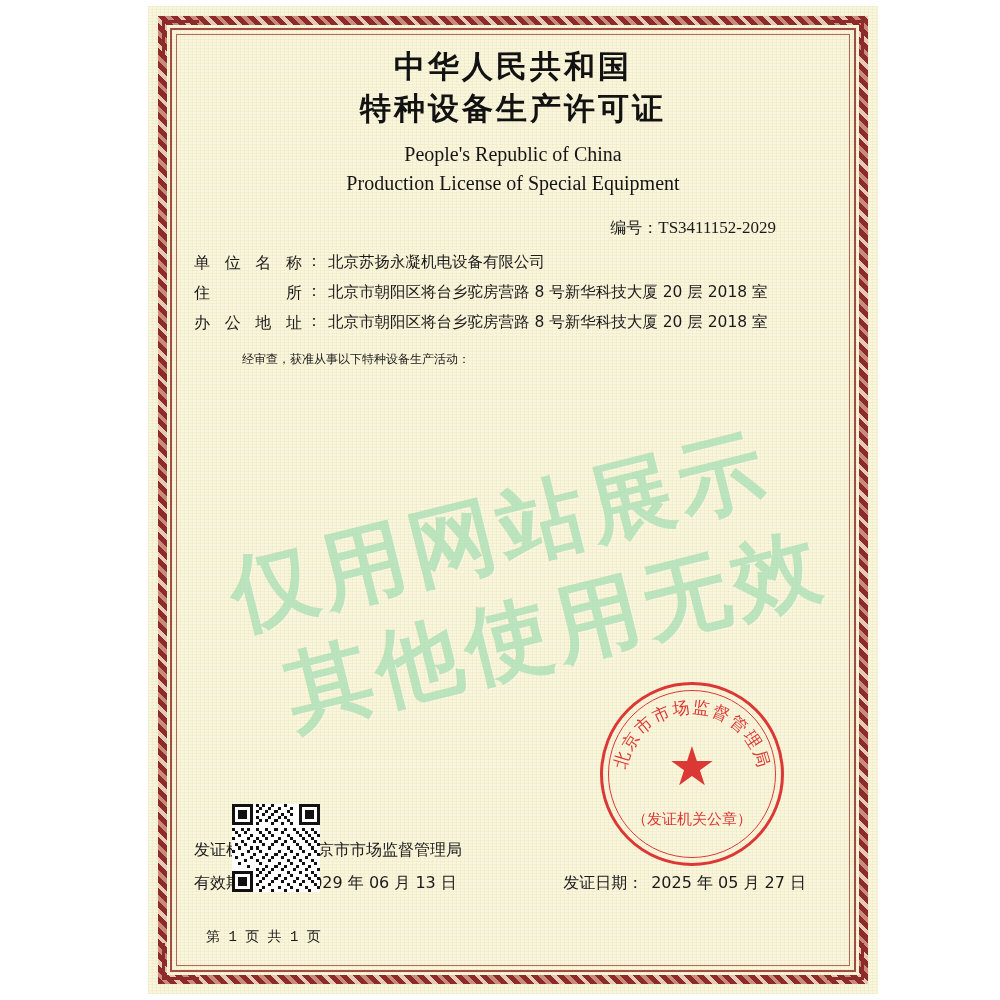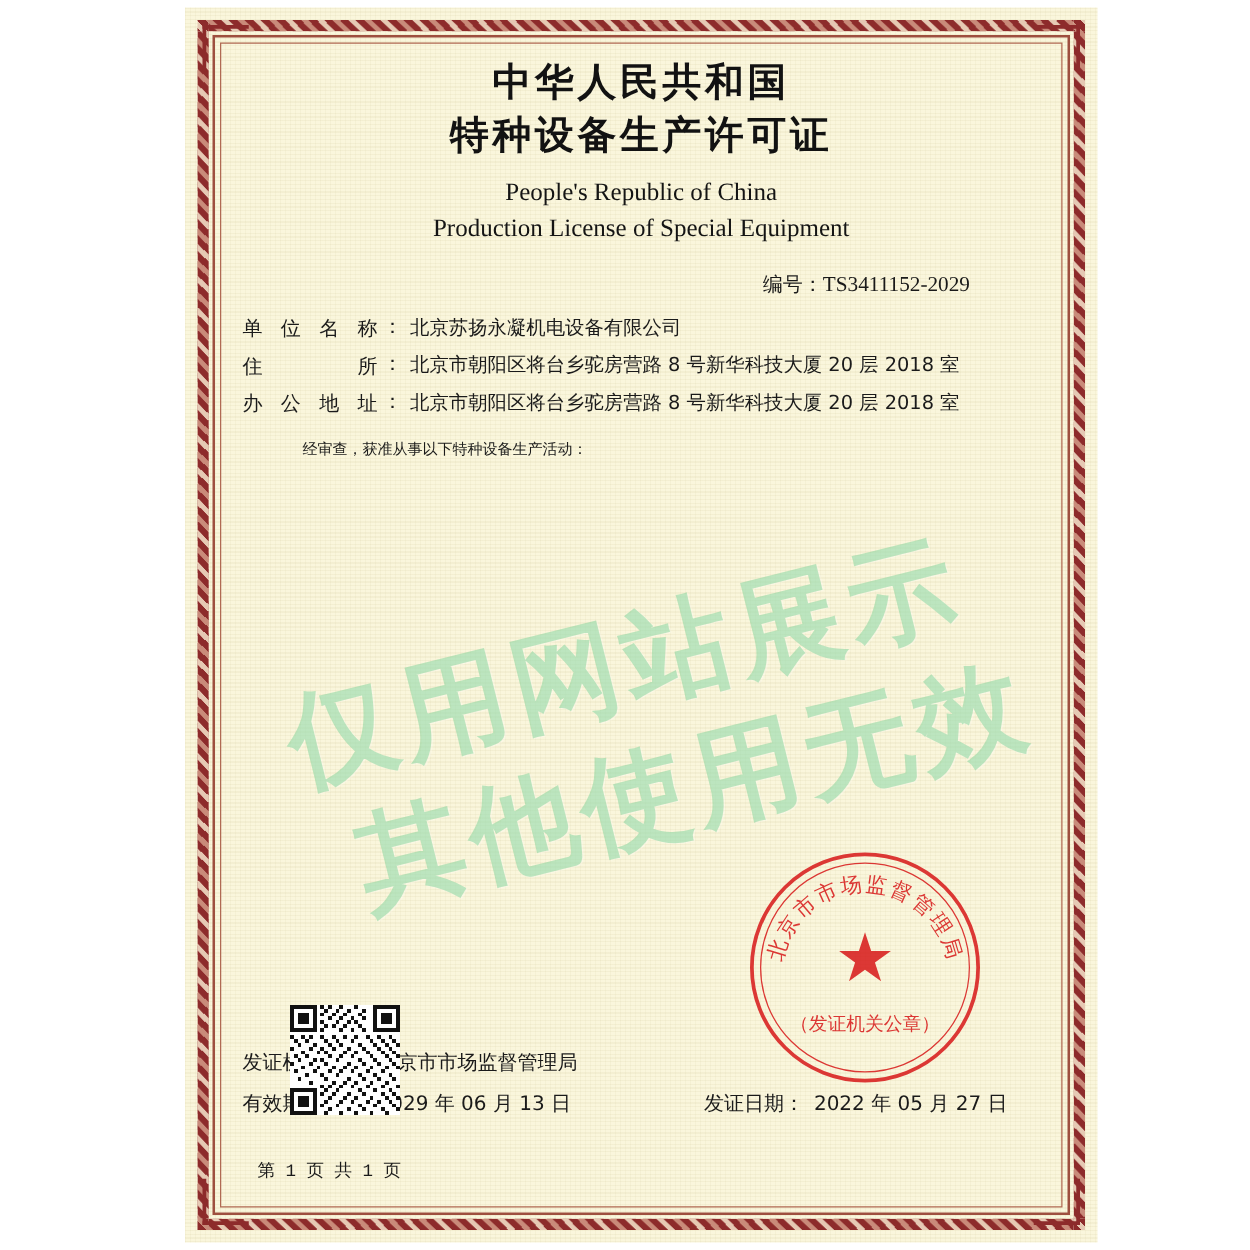--- a/index.html
+++ b/index.html
@@ -323,21 +323,21 @@
       <div class="footer">
         <div class="footer-row">
           <div class="f-label">发证机关：</div>
           <div class="f-value">北京市市场监督管理局</div>
         </div>
         <div class="footer-row">
           <div class="f-label">有效期至：</div>
           <div class="f-value">2029 年 06 月 13 日</div>
           <div class="f-right">
             <span class="f-label2">发证日期：</span>
-            <span>2022 年 05 月 27 日</span>
+            <span>2025 年 05 月 27 日</span>
           </div>
         </div>
       </div>
 
       <div class="seal">
         <div class="seal-inner"></div>
         <svg class="seal-text-arc" viewBox="0 0 178 178">
           <defs>
             <path id="sealArc" d="M 22,95 A 67,67 0 1 1 156,95" fill="none"></path>
           </defs>

